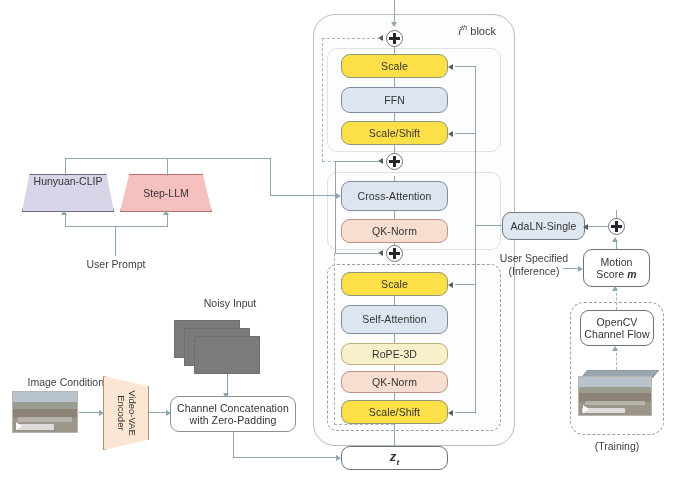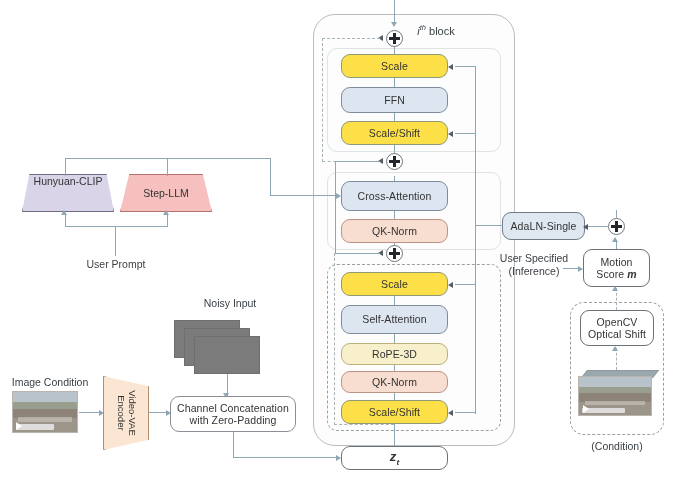--- a/index.html
+++ b/index.html
@@ -78,21 +78,21 @@
   .sub{font-size:8px;vertical-align:sub;}
   .sup{font-size:7.5px;vertical-align:super;font-style:italic;}
 </style>
 </head>
 <body>
 
 <div id="stage">
 
   <div class="abs blockwrap" style="left:313px;top:14px;width:202px;height:432px;"></div>
 
-  <div class="abs lbl" style="left:386px;top:23px;width:100px;text-align:center;font-size:11px;">
+  <div class="abs lbl" style="left:396px;top:23px;width:100px;text-align:right;font-size:11px;">
      <span class="ital">i</span><span class="sup">th</span><span> block</span>
   </div>
 
   <div class="abs innerwrap" style="left:327px;top:48px;width:174px;height:104px;"></div>
   <div class="abs innerwrap" style="left:327px;top:172px;width:174px;height:78px;"></div>
   <div class="abs dashwrap" style="left:327px;top:264px;width:174px;height:167px;"></div>
 
   <div class="abs ln lnv" style="left:394px;top:0px;height:25px;"></div>
   <div class="abs arrow-d" style="left:390.6px;top:22px;"></div>
 
@@ -187,36 +187,36 @@
   <div class="abs lbl" style="left:492px;top:252px;width:84px;">
     <div>User Specified</div>
     <div>(Inference)</div>
   </div>
   <div class="abs ln lnh" style="left:563px;top:268px;width:17px;"></div>
   <div class="abs arrow-r" style="left:578px;top:265.5px;"></div>
 
   <div class="abs dashwrap" style="left:570px;top:302px;width:94px;height:133px;border-radius:14px;"></div>
   <div class="abs mod plain" style="left:580px;top:310px;width:74px;height:36px;flex-direction:column;">
     <span>OpenCV</span>
-    <span>Optical Shift</span>
+    <span>Channel Flow</span>
   </div>
   <div class="abs dash-v" style="left:616px;top:288px;height:22px;"></div>
   <div class="abs arrow-u" style="left:612.4px;top:286px;"></div>
 
   <div class="abs" style="left:578px;top:370px;width:80px;height:48px;">
     <div class="abs" style="left:6px;top:0px;width:72px;height:8px;background:#9aa7ad;transform:skewX(-38deg);border:1px solid #8e9aa0;"></div>
     <div class="abs photo" style="left:0px;top:6px;width:74px;height:40px;">
       <div class="playbar"></div>
       <div class="playtri"></div>
     </div>
   </div>
   <div class="abs dash-v" style="left:616px;top:348px;height:22px;"></div>
   <div class="abs arrow-u" style="left:612.4px;top:346px;"></div>
 
-  <div class="abs lbl" style="left:575px;top:440px;width:84px;">(Condition)</div>
+  <div class="abs lbl" style="left:575px;top:440px;width:84px;">(Training)</div>
 
   <div class="abs trap" style="left:22px;top:175px;width:92px;height:36px;">
      <div class="trap-clip">
         <span>Hunyuan-CLIP</span>
       </div>
   </div>
   <div class="abs trap" style="left:120px;top:175px;width:92px;height:36px;">
      <div class="trap-llm">
         <span>Step-LLM</span>
       </div>
@@ -237,21 +237,21 @@
   <div class="abs ln lnh" style="left:270px;top:195px;width:68px;"></div>
   <div class="abs arrow-r" style="left:336px;top:192.5px;"></div>
 
   <div class="abs lbl" style="left:180px;top:297px;width:100px;">Noisy Input</div>
   <div class="abs frame" style="left:174px;top:320px;width:66px;height:38px;"></div>
   <div class="abs frame" style="left:184px;top:328px;width:66px;height:38px;"></div>
   <div class="abs frame" style="left:194px;top:336px;width:66px;height:38px;"></div>
   <div class="abs ln lnv" style="left:227px;top:374px;height:22px;"></div>
   <div class="abs arrow-d" style="left:223.4px;top:393px;"></div>
 
-  <div class="abs lbl" style="left:2px;top:376px;width:96px;text-align:center;">Image Condition</div>
+  <div class="abs lbl" style="left:8px;top:376px;width:96px;text-align:right;">Image Condition</div>
   <div class="abs photo" style="left:12px;top:391px;width:66px;height:42px;">
      <div class="playbar"></div>
      <div class="playtri"></div>
   </div>
   <div class="abs ln lnh" style="left:79px;top:412px;width:22px;"></div>
   <div class="abs arrow-r" style="left:99px;top:409.5px;"></div>
 
   <div class="abs trap" style="left:104px;top:377px;width:44px;height:72px;">
      <div class="trap-vae">
         <span class="vtxt">

